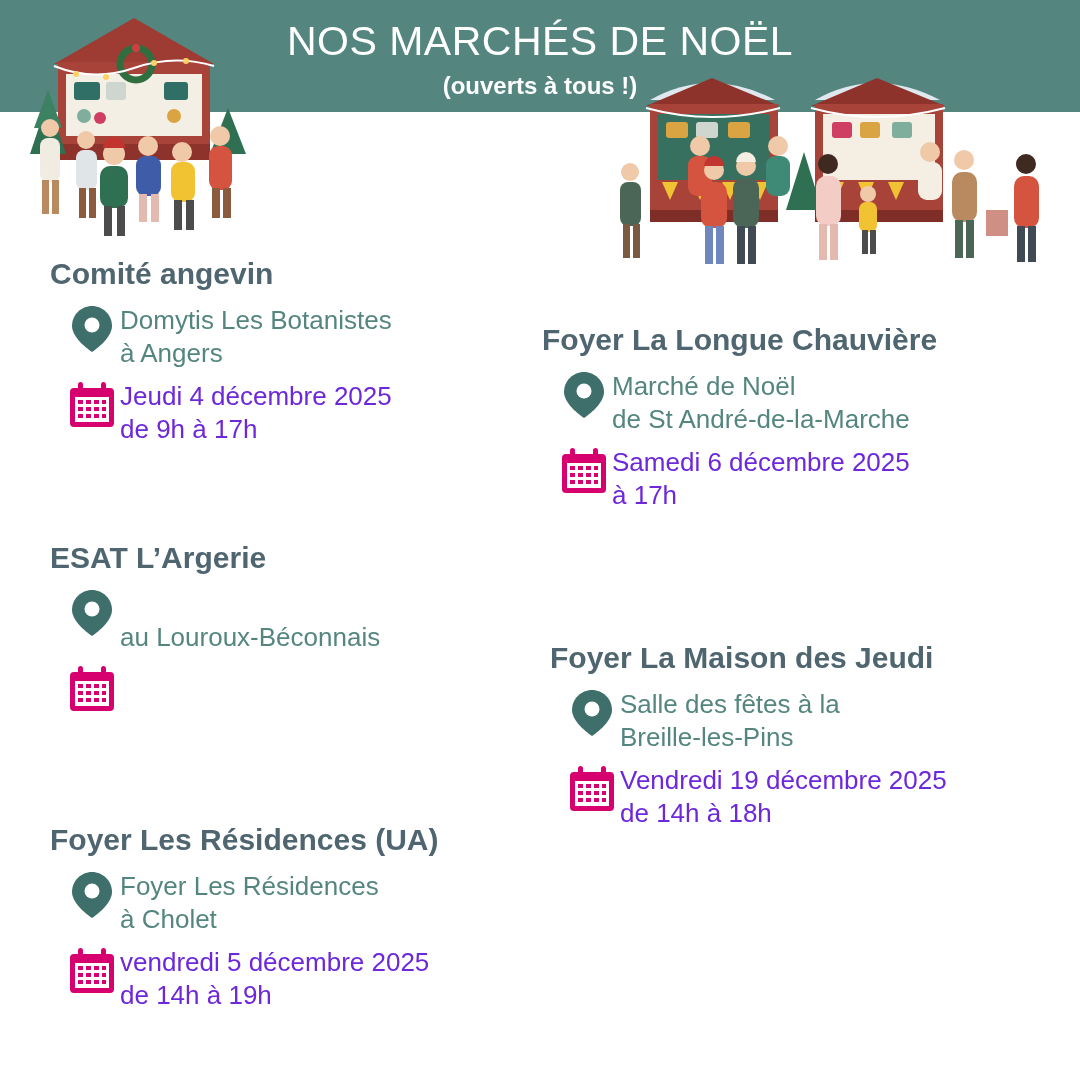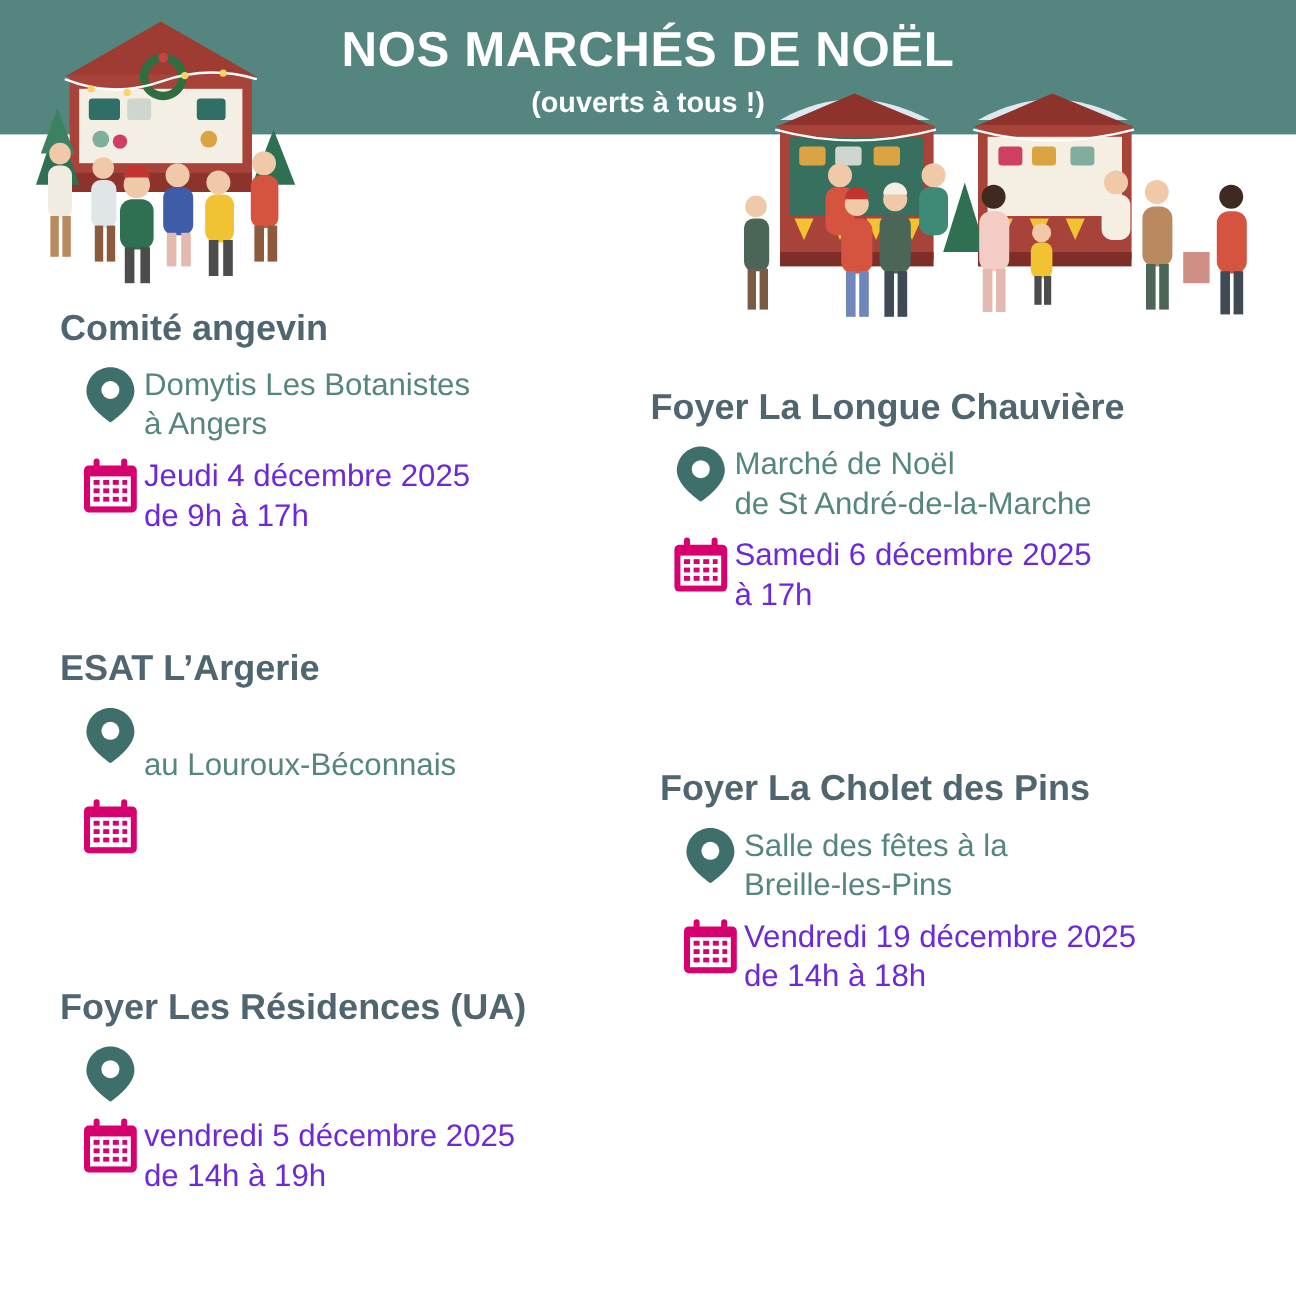--- a/index.html
+++ b/index.html
@@ -26,21 +26,21 @@
     box-sizing: border-box;
   }
   .header-title {
     position: absolute;
     top: 18px;
     left: 0;
     width: 1080px;
     text-align: center;
     color: #ffffff;
     font-size: 41px;
-    font-weight: bold;
+    font-weight: normal;
     letter-spacing: 0.5px;
   }
   .header-sub {
     position: absolute;
     top: 72px;
     left: 0;
     width: 1080px;
     text-align: center;
     color: #ffffff;
     font-size: 24px;
@@ -355,20 +355,24 @@
 
 <div class="section" style="left:50px; top:822px; width:520px;">
   <div class="section-title">Foyer Les Résidences (UA)</div>
   <div class="entry place indent-1">
     <span class="ico">
       <svg class="pin-wrap" viewBox="0 0 46 50">
           <path d="M23 2 C12 2 3 11 3 22 c0 13 20 26 20 26 s20-13 20-26 C43 11 34 2 23 2 z" fill="#3f6f6b"></path>
           <circle cx="23" cy="21" r="7.5" fill="#ffffff"></circle>
         </svg>
     </span>
+    <span class="txt">
+      <span>Foyer Les Résidences</span><br>
+      <span>à Cholet</span>
+    </span>
   </div>
   <div class="entry date indent-1">
     <span class="ico">
       <svg class="cal-wrap" viewBox="0 0 50 50">
           <rect x="3" y="8" width="44" height="39" rx="4" fill="#d6006e"></rect>
           <rect x="8" y="17" width="34" height="25" fill="#ffffff"></rect>
           <rect x="11" y="2" width="5" height="11" rx="2.5" fill="#d6006e"></rect>
           <rect x="34" y="2" width="5" height="11" rx="2.5" fill="#d6006e"></rect>
           <g fill="#d6006e">
             <rect x="11" y="20" width="5" height="4"></rect>
@@ -431,21 +435,21 @@
         </svg>
     </span>
     <span class="txt">
       <span>Samedi 6 décembre 2025</span><br>
       <span>à 17h</span>
     </span>
   </div>
 </div>
 
 <div class="section" style="left:550px; top:640px; width:520px;">
-  <div class="section-title">Foyer La Cholet des Pins</div>
+  <div class="section-title">Foyer La Maison des Jeudi</div>
   <div class="entry place indent-1">
     <span class="ico">
       <svg class="pin-wrap" viewBox="0 0 46 50">
           <path d="M23 2 C12 2 3 11 3 22 c0 13 20 26 20 26 s20-13 20-26 C43 11 34 2 23 2 z" fill="#3f6f6b"></path>
           <circle cx="23" cy="21" r="7.5" fill="#ffffff"></circle>
         </svg>
     </span>
     <span class="txt">
       <span>Salle des fêtes à la</span><br>
       <span>Breille-les-Pins</span>

